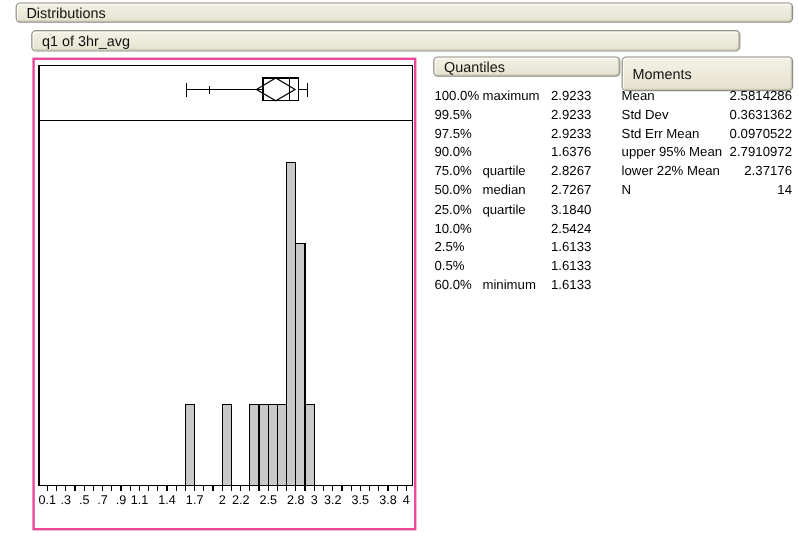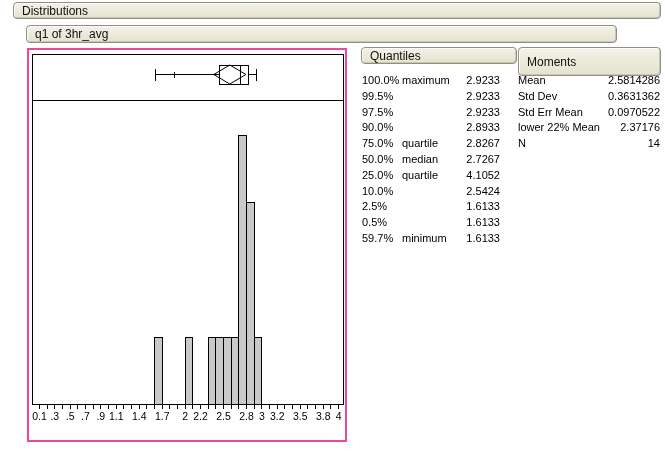--- a/index.html
+++ b/index.html
@@ -27,21 +27,21 @@
     background:#ffffff;border:2px solid #ec4899;box-sizing:border-box;
   }
   .plot-panel svg{display:block;}
 
   .table{position:absolute;font-size:11px;color:#000;}
   #quantiles-rows{left:362px;top:73px;width:138px;}
   #moments-rows{left:518px;top:73px;width:142px;}
   .qrow{display:grid;grid-template-columns:40px 50px 48px;height:15.8px;line-height:15.8px;}
   .qpct{text-align:left;}
   .qlab{text-align:left;}
-  .qval{text-align:right;}
+  .qval{text-align:center;}
   .mrow{display:flex;justify-content:space-between;height:15.8px;line-height:15.8px;}
   .mlab{text-align:center;}
   .mval{text-align:left;}
 </style>
 </head>
 <body>
 
 <div class="outline-btn" id="bar-distributions">
   <span>Distributions</span>
 </div>
@@ -146,54 +146,54 @@
       <span class="qval">2.9233</span>
     </div>
     <div class="qrow">
       <span class="qpct">97.5%</span>
       <span class="qlab"></span>
       <span class="qval">2.9233</span>
     </div>
     <div class="qrow">
       <span class="qpct">90.0%</span>
       <span class="qlab"></span>
-      <span class="qval">2.8933</span>
+      <span class="qval">1.6376</span>
     </div>
     <div class="qrow">
       <span class="qpct">75.0%</span>
       <span class="qlab">quartile</span>
       <span class="qval">2.8267</span>
     </div>
     <div class="qrow">
       <span class="qpct">50.0%</span>
       <span class="qlab">median</span>
       <span class="qval">2.7267</span>
     </div>
     <div class="qrow">
       <span class="qpct">25.0%</span>
       <span class="qlab">quartile</span>
-      <span class="qval">4.1052</span>
+      <span class="qval">3.1840</span>
     </div>
     <div class="qrow">
       <span class="qpct">10.0%</span>
       <span class="qlab"></span>
       <span class="qval">2.5424</span>
     </div>
     <div class="qrow">
       <span class="qpct">2.5%</span>
       <span class="qlab"></span>
       <span class="qval">1.6133</span>
     </div>
     <div class="qrow">
       <span class="qpct">0.5%</span>
       <span class="qlab"></span>
       <span class="qval">1.6133</span>
     </div>
     <div class="qrow">
-      <span class="qpct">59.7%</span>
+      <span class="qpct">60.0%</span>
       <span class="qlab">minimum</span>
       <span class="qval">1.6133</span>
     </div>
   </div>
 
 <div class="outline-btn" id="btn-moments">
   <span>Moments</span>
 </div>
 <div class="table" id="moments-rows">
     <div class="mrow">
@@ -202,20 +202,24 @@
     </div>
     <div class="mrow">
       <span class="mlab">Std Dev</span>
       <span class="mval">0.3631362</span>
     </div>
     <div class="mrow">
       <span class="mlab">Std Err Mean</span>
       <span class="mval">0.0970522</span>
     </div>
     <div class="mrow">
+      <span class="mlab">upper 95% Mean</span>
+      <span class="mval">2.7910972</span>
+    </div>
+    <div class="mrow">
       <span class="mlab">lower 22% Mean</span>
       <span class="mval">2.37176</span>
     </div>
     <div class="mrow">
       <span class="mlab">N</span>
       <span class="mval">14</span>
     </div>
   </div>
 
 </body></html>

